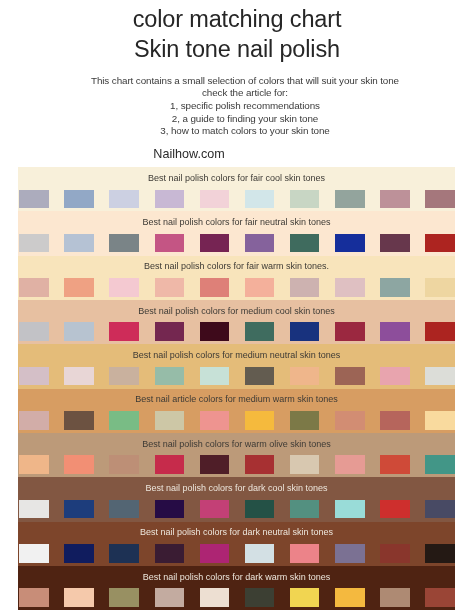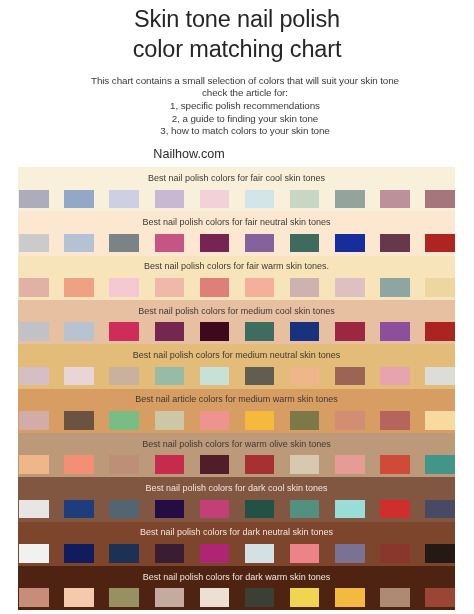--- a/index.html
+++ b/index.html
@@ -24,22 +24,22 @@
   .band-label{position:absolute;left:0;width:436.9px;top:6.7px;text-align:center;
               font-size:9.0px;line-height:9px;white-space:nowrap;letter-spacing:0.0px;}
   .swatch-row{position:absolute;left:1.1px;top:22.5px;width:435.8px;height:18.4px;}
   .sw{position:absolute;top:0;width:29.5px;height:18.4px;}
 </style>
 </head>
 <body>
 
 <div class="page">
   <div class="title" style="top:4px;">
+    <div class="title-line">color matching chart</div>
     <div class="title-line">Skin tone nail polish</div>
-    <div class="title-line">color matching chart</div>
   </div>
   <div class="intro" style="top:74.5px;">
     <div class="intro-line">This chart contains a small selection of colors that will suit your skin tone</div>
     <div class="intro-line">check the article for:</div>
     <div class="intro-line">1, specific polish recommendations</div>
     <div class="intro-line">2, a guide to finding your skin tone</div>
     <div class="intro-line">3, how to match colors to your skin tone</div>
   </div>
   <div class="brand" style="top:147.5px;">Nailhow.com</div>
   <div class="chart">

